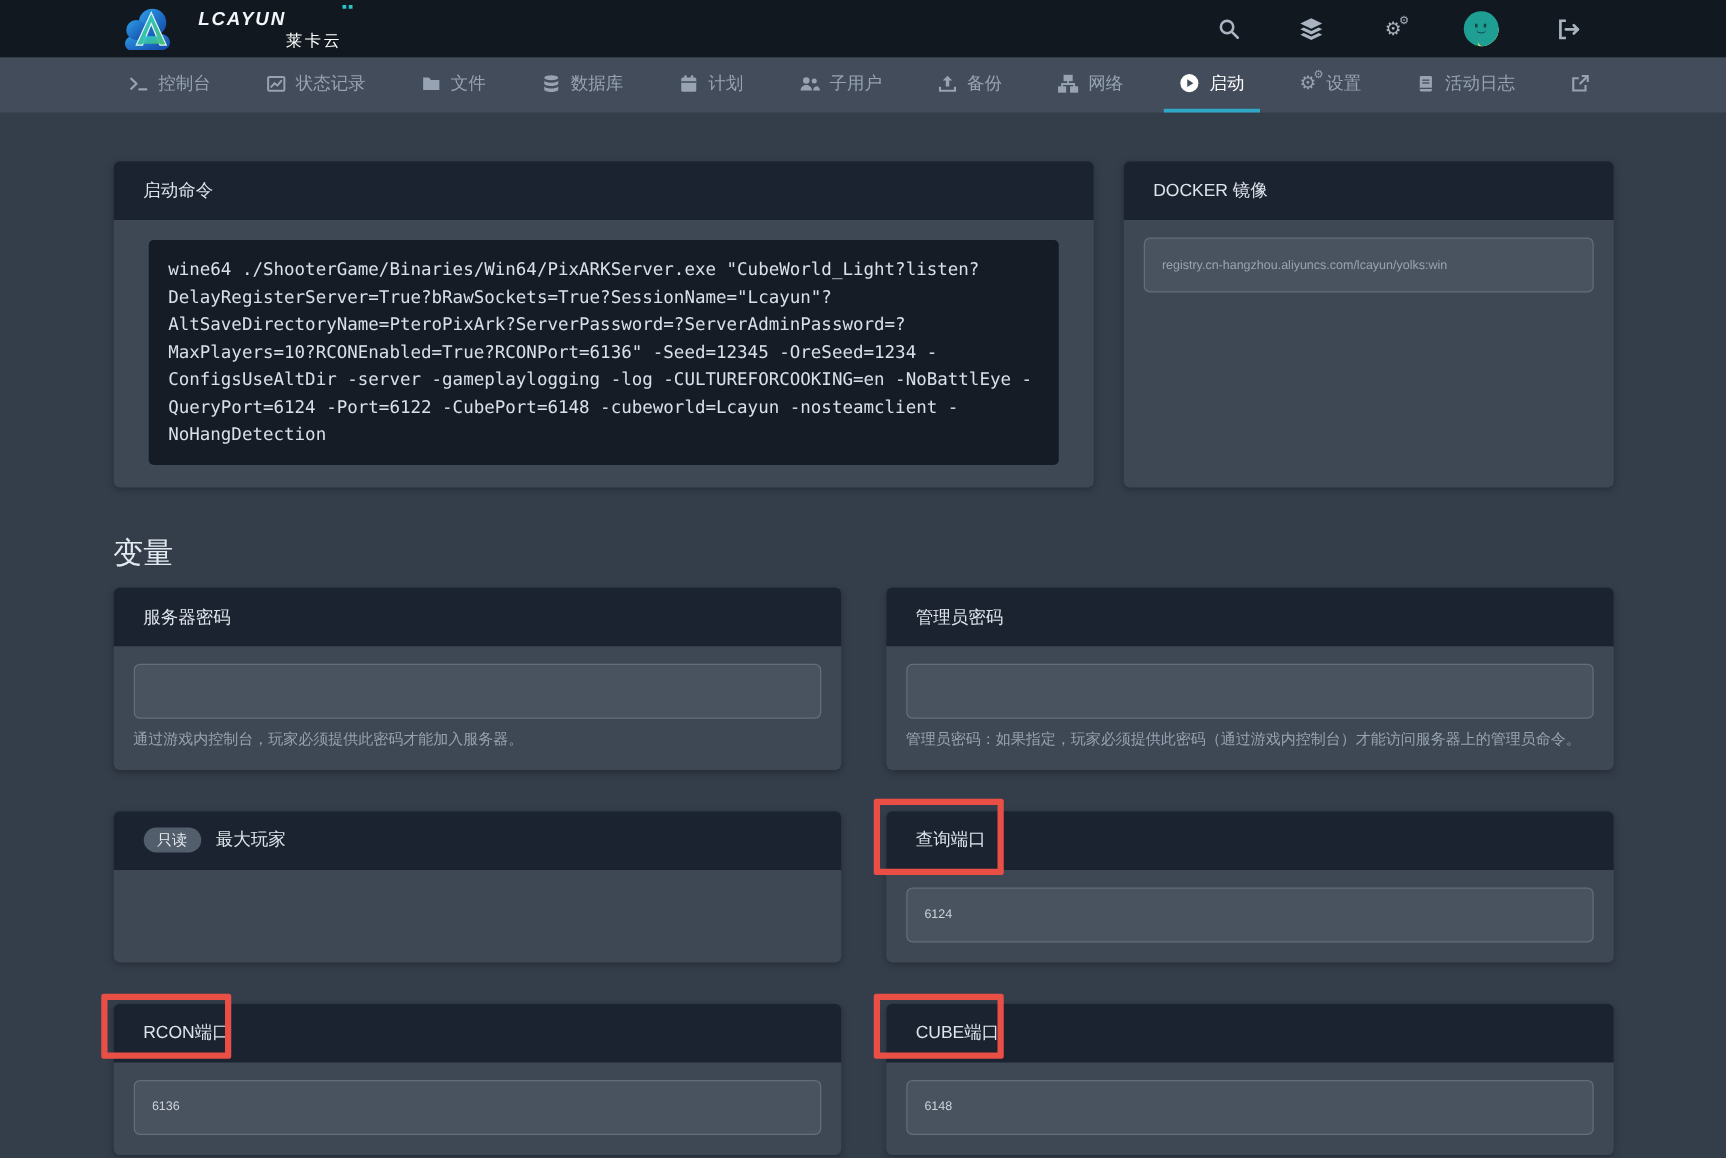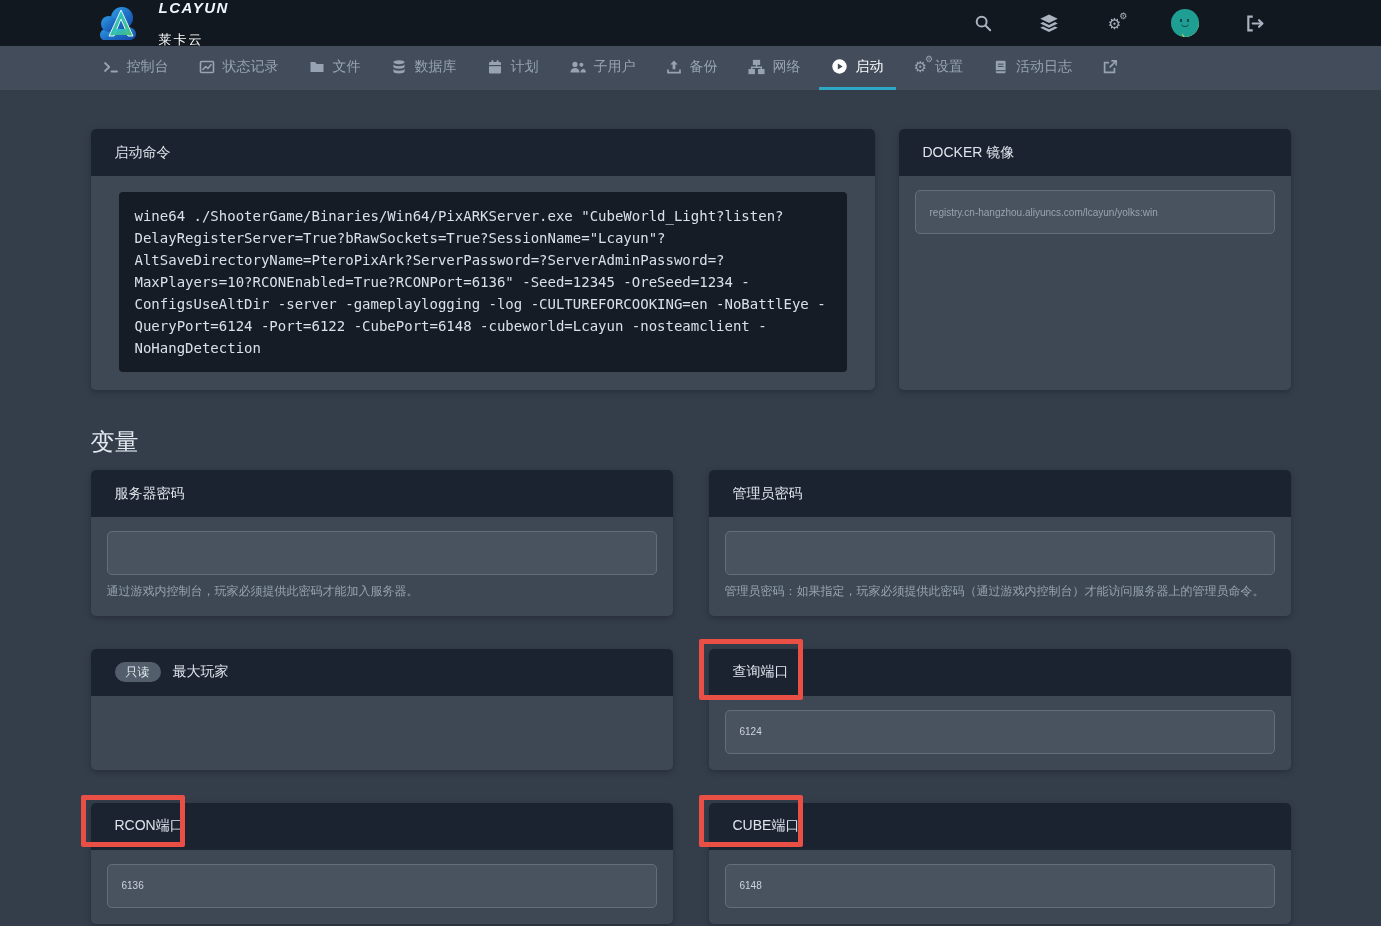--- a/index.html
+++ b/index.html
@@ -22,37 +22,37 @@
   *{box-sizing:border-box;margin:0;padding:0}
   html,body{width:1381px;height:926px;overflow:hidden}
   body{background:var(--page);font-family:"Liberation Sans",sans-serif;color:var(--title)}
   .container{width:1200px;margin:0 auto}
 
   
   .topbar{height:46px;background:var(--topbar)}
   .topbar .container{display:flex;align-items:center;height:100%}
   .brand{display:flex;align-items:center;gap:6px;margin-left:4px}
   .brand svg{display:block}
-  .brand-text{display:flex;flex-direction:column;line-height:1;position:relative}
+  .brand-text{display:flex;flex-direction:row;line-height:1;position:relative}
   .brand-en{font-size:15px;font-weight:bold;color:#f2f6fa;letter-spacing:1.5px;font-style:italic}
   .brand-cn{font-size:13px;color:#ffffff;margin-top:18px;letter-spacing:2px}
   .brand-dots{position:absolute;top:-4px;right:-8px;display:flex;gap:2px}
   .brand-dots i{width:3px;height:3px;background:#2bc4c9;display:block}
   .top-icons{margin-left:auto;display:flex;align-items:center;gap:46px;color:#aab4c1;padding-right:26px}
   .top-icons .tico{width:20px;height:20px;display:flex;align-items:center;justify-content:center;cursor:pointer}
   .avatar{width:28px;height:28px;border-radius:50%;background:#1f9e93;position:relative;overflow:hidden;cursor:pointer}
   .avatar .moon{position:absolute;right:-5px;bottom:-6px;width:22px;height:22px;border-radius:50%;background:#f2d94e}
   .avatar .moon-cover{position:absolute;right:-2px;bottom:-2px;width:20px;height:20px;border-radius:50%;background:#1f9e93}
   .avatar .eye{position:absolute;top:10px;width:2px;height:3px;background:#0d4a45}
   .avatar .eye.l{left:9px}.avatar .eye.r{left:16px}
   .avatar .smile{position:absolute;top:14px;left:10px;width:8px;height:4px;border-bottom:1.5px solid #0d4a45;border-radius:0 0 8px 8px}
 
   
   .tabbar{height:44px;background:var(--tabbar)}
-  .tabbar .container{display:flex;align-items:stretch;gap:6px;height:100%}
+  .tabbar .container{display:flex;align-items:stretch;gap:20px;height:100%}
   .tab{display:flex;align-items:center;gap:8px;padding:0 12px;font-size:14px;color:var(--tabText);border-bottom:3px solid transparent;cursor:pointer;white-space:nowrap}
   .tab svg{flex:0 0 auto}
   .tab.active{color:#ffffff;border-bottom-color:var(--accent)}
   .gear-glyph{position:relative;font-size:15px;line-height:1}
   .gear-glyph .gear-small{position:absolute;font-size:9px;top:-4px;right:-6px}
 
   
   .content{padding-top:39px}
   .row-top{display:grid;grid-template-columns:2fr 1fr;gap:24px}
   .row-vars{display:grid;grid-template-columns:1fr 1fr;gap:36px}

